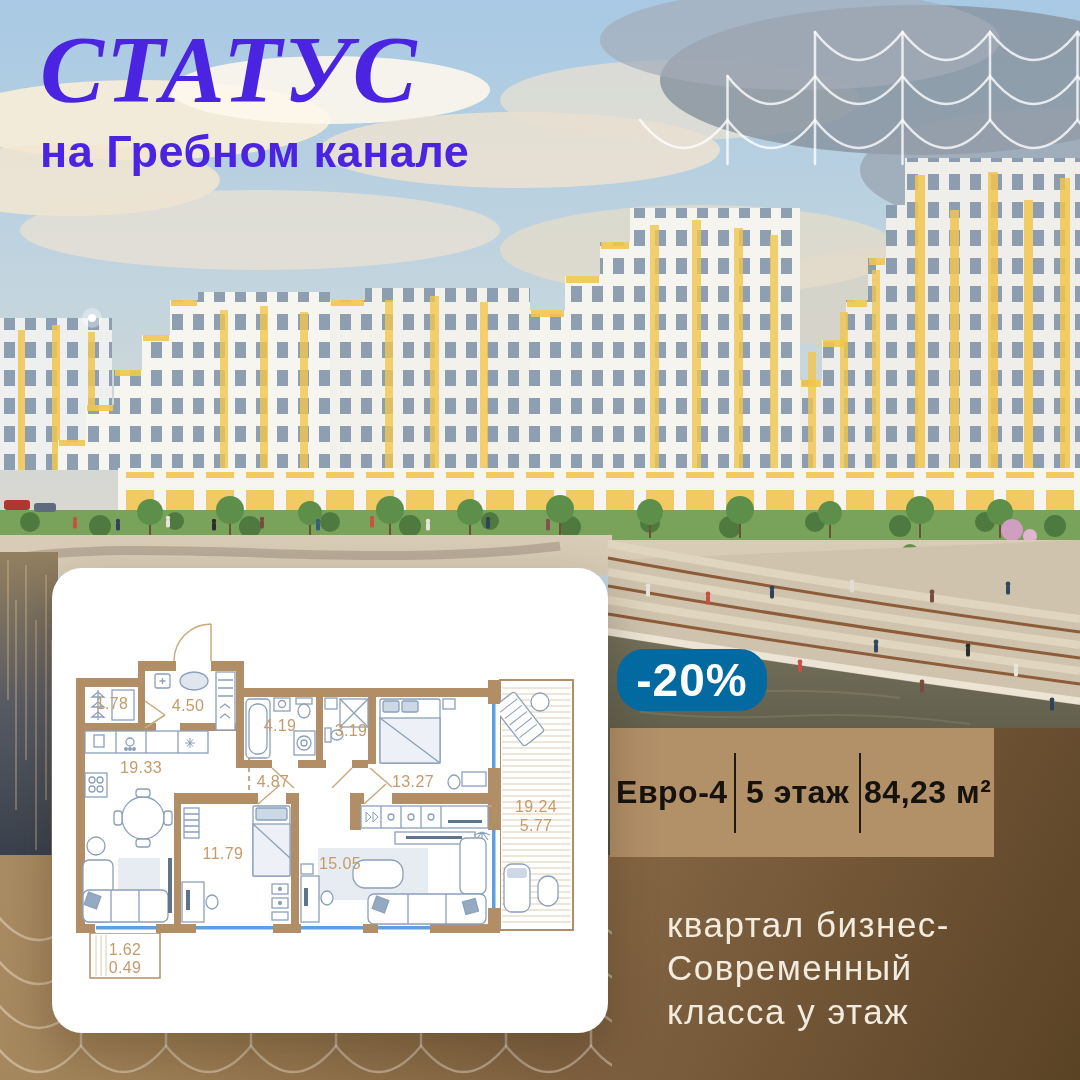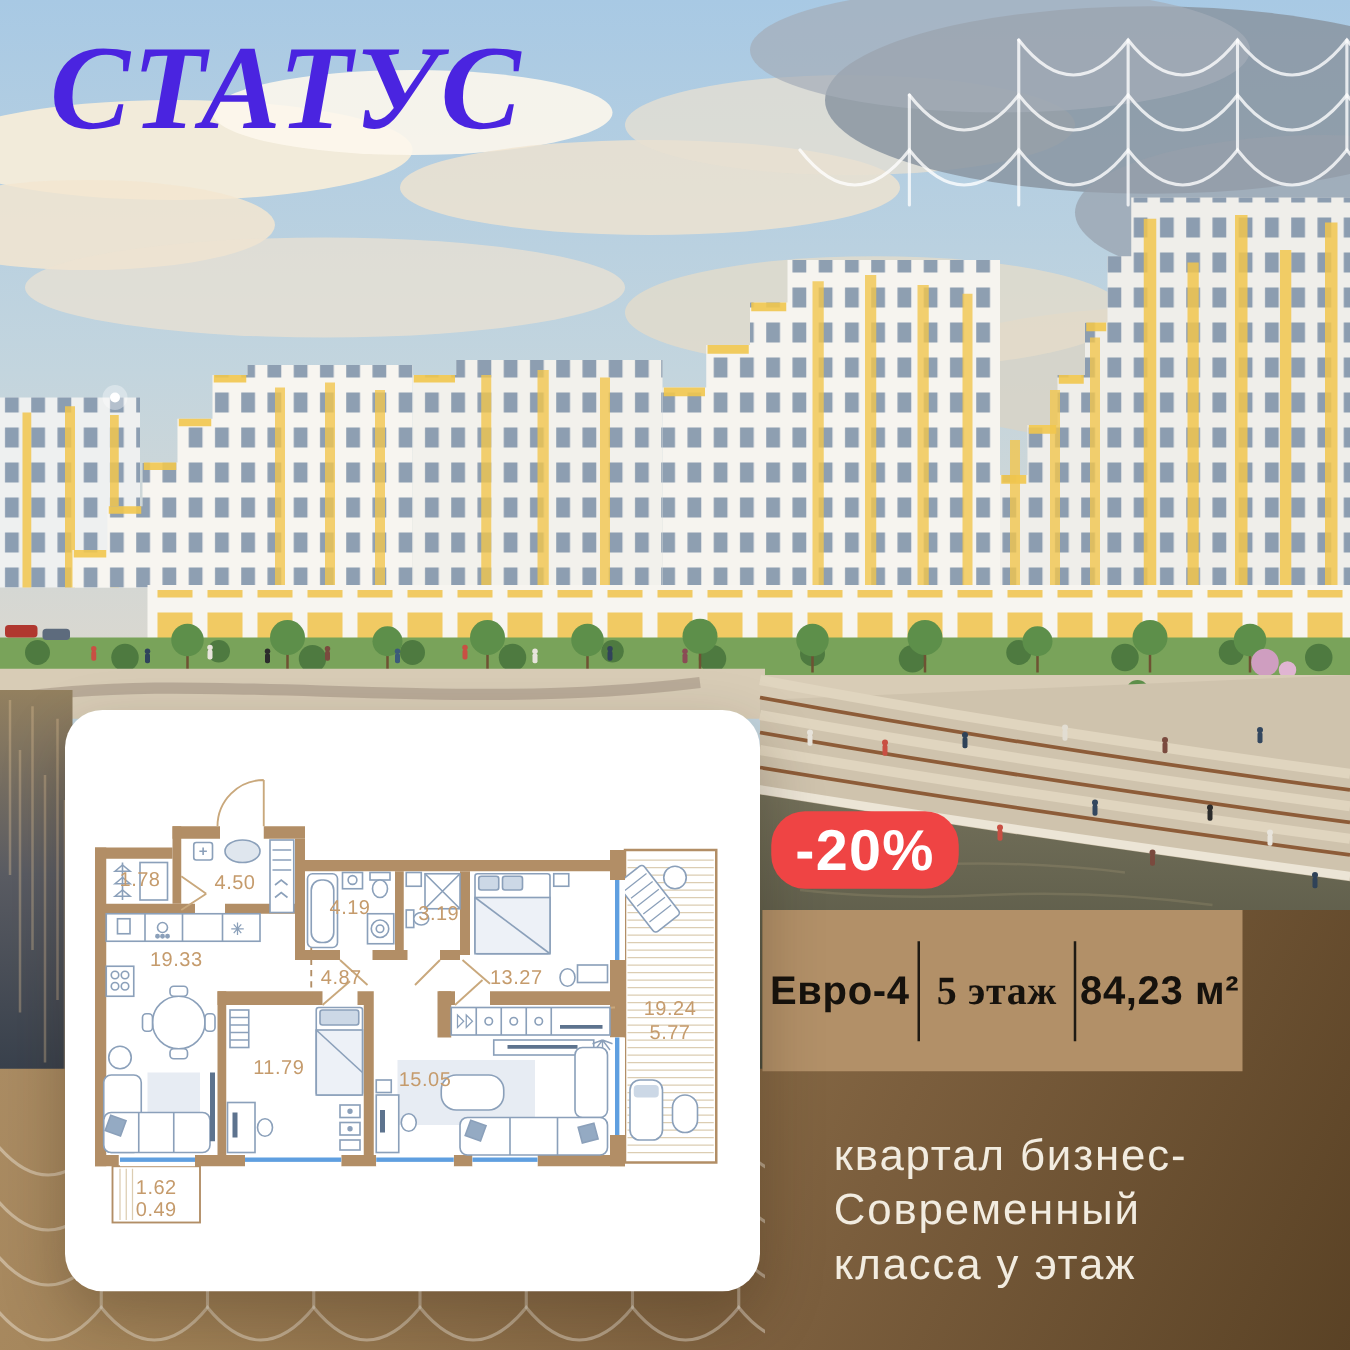--- a/index.html
+++ b/index.html
@@ -17,25 +17,25 @@
   .brown-panel{position:absolute;inset:0;z-index:2;
     background:linear-gradient(115deg,#b69872 6%,#a38459 38%,#7b5e3d 72%,#5a4225 100%);
     -webkit-clip-path:polygon(0 855px,610px 855px,610px 728px,1080px 728px,1080px 1080px,0 1080px);
     clip-path:polygon(0 855px,610px 855px,610px 728px,1080px 728px,1080px 1080px,0 1080px);}
   .net-bottom{position:absolute;left:0;top:0;}
   
   .info-band{position:absolute;left:610px;top:728px;width:384px;height:129px;z-index:3;
     background:#b29068;display:flex;align-items:center;color:#16120d;}
   .info-cell{display:flex;align-items:center;justify-content:center;
     font-size:32px;font-weight:700;letter-spacing:.5px;}
-  .info-cell.c1{width:152px;}.info-cell.c2{width:151px;font-family:Liberation Serif, serif;}.info-cell.c3{width:163px;}
+  .info-cell.c1{width:152px;}.info-cell.c2{width:151px;}.info-cell.c3{width:163px;}
   .v-divider{width:3px;height:80px;background:#1f1a13;}
   
   .badge{position:absolute;left:617px;top:649px;width:150px;height:62px;z-index:5;
-    background:#ef4444;border-radius:27px;display:flex;align-items:center;justify-content:center;
+    background:#0369a1;border-radius:27px;display:flex;align-items:center;justify-content:center;
     color:#fff;font-size:46px;font-weight:700;letter-spacing:1px;}
   
   .tagline{position:absolute;left:667px;top:903px;z-index:4;color:#f2ece0;
     font-size:35px;font-weight:300;line-height:1.24;letter-spacing:1.5px;}
   
   .card{position:absolute;left:52px;top:568px;width:556px;height:465px;z-index:4;
     background:#ffffff;border-radius:30px;box-shadow:0 20px 50px rgba(40,25,10,.28);overflow:hidden;padding-left:16px;}
   .plan-label{font-family:"Liberation Sans",sans-serif;font-size:16px;letter-spacing:.4px;fill:#c59b6c;}
 </style>
 </head>
@@ -354,20 +354,21 @@
         <path d="M-174,958 q42.5,52 85,0 q42.5,52 85,0 q42.5,52 85,0 q42.5,52 85,0 q42.5,52 85,0 q42.5,52 85,0 q42.5,52 85,0 q42.5,52 85,0 q42.5,52 85,0 q42.5,52 85,0"></path>
         <path d="M-89,1002 q42.5,52 85,0 q42.5,52 85,0 q42.5,52 85,0 q42.5,52 85,0 q42.5,52 85,0 q42.5,52 85,0 q42.5,52 85,0 q42.5,52 85,0 q42.5,52 85,0"></path>
         <path d="M-4,1046 q42.5,52 85,0 q42.5,52 85,0 q42.5,52 85,0 q42.5,52 85,0 q42.5,52 85,0 q42.5,52 85,0 q42.5,52 85,0 q42.5,52 85,0"></path>
         <path d="M81,914V1046 M166,914V1046 M251,914V1046 M336,914V1046 M421,914V1046 M506,914V1046 M591,914V1046"></path>
       </g>
     </svg>
   </div>
 
   <header class="logo">
     <h1>СТАТУС</h1>
+    <div class="sub">на Гребном канале</div>
   </header>
 
   <div class="badge">
     <span>-20%</span>
   </div>
 
   <div class="info-band">
     <div class="info-cell c1">Евро-4</div>
     <div class="v-divider"></div>
     <div class="info-cell c2">5 этаж</div>

